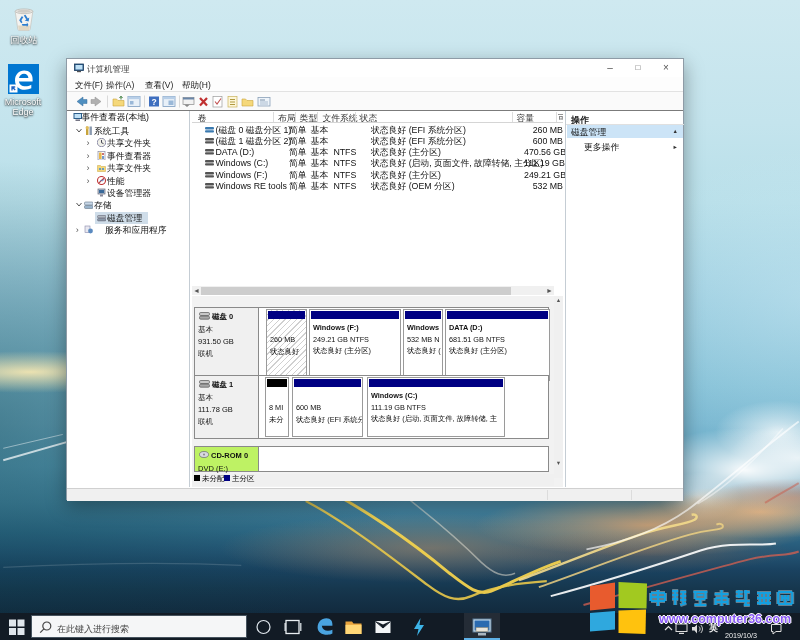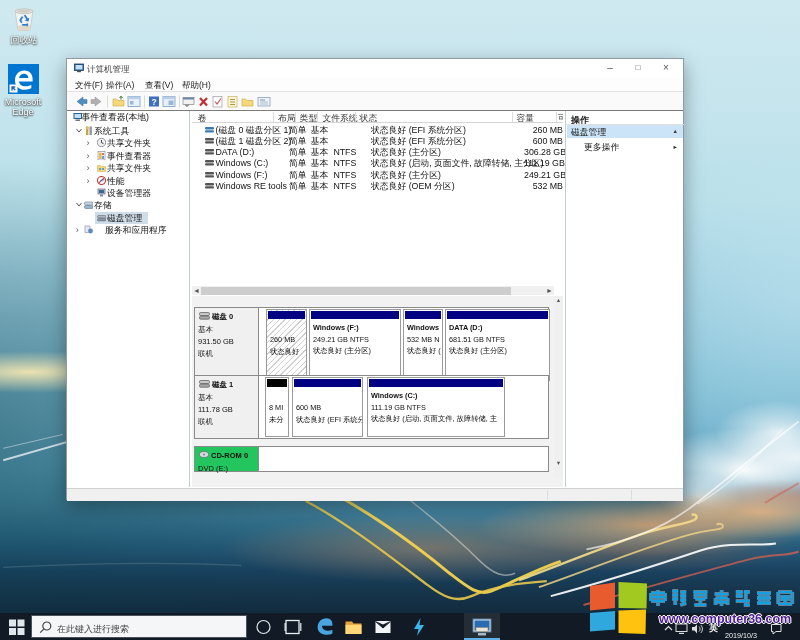--- a/index.html
+++ b/index.html
@@ -62,21 +62,21 @@
 #act { position:absolute; left:498px; top:0; width:118px; height:376px; background:#fff; border-left:1px solid #c5cdd4; }
 
 #statusbar { position:absolute; left:0; top:429px; width:616px; height:13px; background:#f0f0f0; border-top:1px solid #d0d0d0; }
 
 #taskbar { position:absolute; left:0; top:613px; width:800px; height:27px; background:#121b25; }
 #search { position:absolute; left:31px; top:2px; width:216px; height:23px; background:#f5f6f7; border:1px solid #46535e; color:#444; font-size:9px; }
 .tbi { position:absolute; top:-2.5px; height:32px; }
 #tray { position:absolute; left:0; top:0; width:800px; height:27px; color:#eee; }
 
 #wm { position:absolute; left:580px; top:574px; width:220px; height:66px; }
-#wmred { position:absolute; left:659px; top:612px; font-size:12.5px; font-weight:bold; color:#4c1d95; letter-spacing:0px;
+#wmred { position:absolute; left:659px; top:612px; font-size:12.5px; font-weight:bold; color:#8b5cf6; letter-spacing:0px;
   text-shadow:-1px 0 0 #fff, 1px 0 0 #fff, 0 -1px 0 #fff, 0 1px 0 #fff; }
 #date { position:absolute; left:725px; top:17.5px; color:#f0f0f0; font-size:7.2px; }
 </style>
 </head>
 <body>
 <div id="desktop">
   <svg id="streaks" width="800" height="613" viewBox="0 0 800 613" fill="none">
     <path d="M 318,490 C 360,510 410,545 450,578 C 468,592 479,601 492,596 C 512,588 535,575 562,566" stroke="#f2d24e" stroke-width="3" opacity="0.95"></path>
     <path d="M 305,505 C 348,528 395,565 428,590 C 444,602 456,608 472,601 C 496,591 520,588 548,586" stroke="#e8c84a" stroke-width="2.3" opacity="0.9"></path>
     <path d="M 398,495 C 428,518 460,545 482,567 C 494,578 504,583 516,578" stroke="#e0ddd0" stroke-width="1.5" opacity="0.55"></path>
@@ -306,21 +306,21 @@
           <div class="lrow" style="top:35.6px">
             <svg class="dmico" viewBox="0 0 9 6">
               <rect x="0" y="0" width="9" height="2.4" rx="1" fill="#555"></rect>
               <rect x="0" y="3.2" width="9" height="2.4" rx="1" fill="#555"></rect>
             </svg>
             <span class="lcell" style="left:12.5px">DATA (D:)</span>
             <span class="lcell" style="left:86px">简单</span>
             <span class="lcell" style="left:107.6px">基本</span>
             <span class="lcell" style="left:130.4px">NTFS</span>
             <span class="lcell" style="left:168px">状态良好 (主分区)</span>
-            <span class="lcell" style="left:321px;width:39px;text-align:right;display:inline-block">306.28 GB</span>
+            <span class="lcell" style="left:321px;width:39px;text-align:right;display:inline-block">470.56 GB</span>
             <span class="lcell" style="left:366px">6</span>
           </div>
           <div class="lrow" style="top:46.900000000000006px">
             <svg class="dmico" viewBox="0 0 9 6">
               <rect x="0" y="0" width="9" height="2.4" rx="1" fill="#555"></rect>
               <rect x="0" y="3.2" width="9" height="2.4" rx="1" fill="#555"></rect>
             </svg>
             <span class="lcell" style="left:12.5px">Windows (C:)</span>
             <span class="lcell" style="left:86px">简单</span>
             <span class="lcell" style="left:107.6px">基本</span>
@@ -408,29 +408,35 @@
             <div class="part" style="left:97px;width:71px;">
               <div class="pbar" style="background:#000082"></div>
               <div class="ptxt ptxt2">600 MB<br>状态良好 (EFI 系统分</div>
             </div>
             <div class="part" style="left:172px;width:138px;">
               <div class="pbar" style="background:#000082"></div>
               <div class="ptxt"><b>Windows (C:)</b><br>111.19 GB NTFS<br>状态良好 (启动, 页面文件, 故障转储, 主</div>
             </div>
           </div>
           <div class="diskrow" style="top:150px;height:26px;width:355px">
-            <div class="dlabel" style="background:#22c55e">
+            <div class="dlabel" style="background:#bef264">
               <svg style="position:absolute;left:4px;top:3px" width="10" height="9" viewBox="0 0 10 9">
                 <ellipse cx="5" cy="4.5" rx="4.5" ry="3" fill="#d8d8e0" stroke="#667" stroke-width="0.7"></ellipse>
                 <circle cx="5" cy="4.5" r="1" fill="#888"></circle>
               </svg>
               <div style="position:absolute;left:16px;top:4px;font-weight:bold">CD-ROM 0</div>
               <div style="position:absolute;left:3px;top:17px">DVD (E:)</div>
             </div>
           </div>
+        </div>
+      <div id="legend">
+          <span style="position:absolute;left:2px;top:1px;width:6px;height:6px;background:#000"></span>
+          <span style="position:absolute;left:10px;top:0px">未分配</span>
+          <span style="position:absolute;left:32px;top:1px;width:6px;height:6px;background:#000082"></span>
+          <span style="position:absolute;left:40px;top:0px">主分区</span>
         </div>
     <div class="vsb" style="left: 362px; top: 185px; width: 9px; height: 182px;">
           <div style="position:absolute;top:0;left:0;width:9px;height:9px;font-size:5.5px;color:#555;text-align:center;line-height:9px">▲</div>
           <div style="position:absolute;bottom:10px;left:0;width:9px;height:9px;font-size:5.5px;color:#555;text-align:center;line-height:9px">▼</div>
         </div>
       </div>
     <div id="act">
         <div style="position:absolute;left:5px;top:2.5px;font-size:9px;font-weight:bold;color:#222">操作</div>
         <div style="position:absolute;left:0;top:13px;width:118px;height:1px;background:#e0e0e0"></div>
         <div style="position:absolute;left:1px;top:14px;width:116px;height:13px;background:#cce4f7;font-size:8.8px;color:#111">

